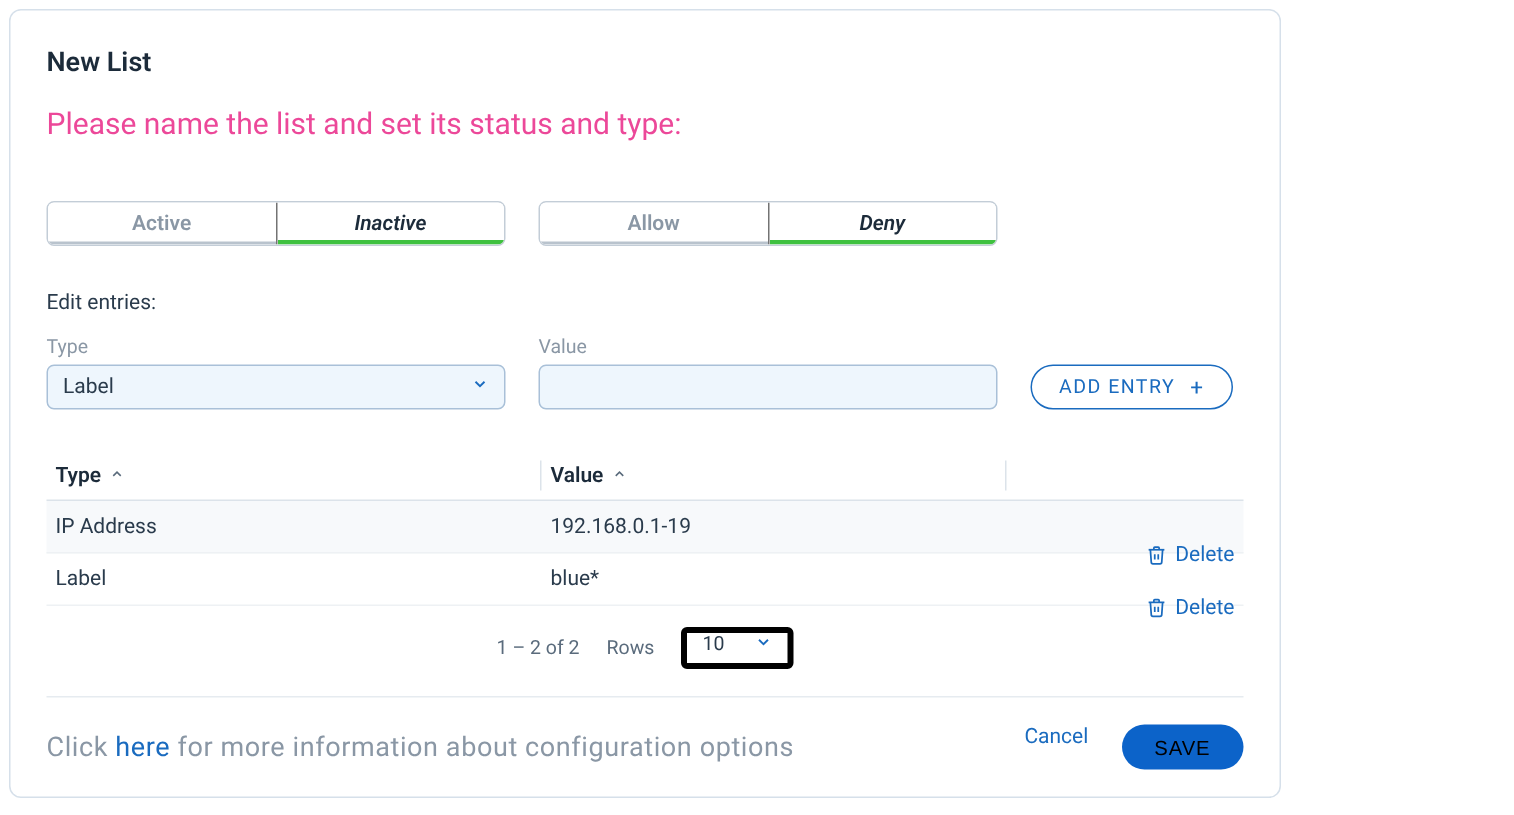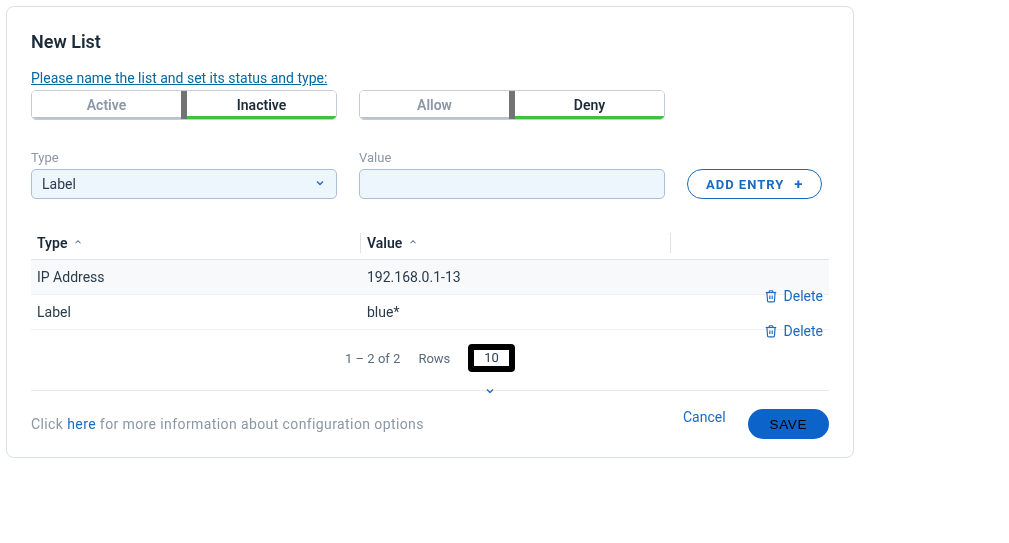--- a/index.html
+++ b/index.html
@@ -17,24 +17,23 @@
     border-radius: 8px;
     padding: 24px 24px 18px 24px;
   }
   .title {
     font-size: 18px;
     font-weight: 600;
     color: #1c2b3a;
     margin-bottom: 18px;
   }
   .instruction {
-    font-size: 14px;
-    color: #0369a1;
+    font-size: 20px;
+    color: #ec4899;
     margin-bottom: 4px;
-    text-decoration: underline;
   }
   .field-label {
     font-size: 13px;
     color: #8a97a5;
     margin-bottom: 4px;
   }
   .row1 {
     display: flex;
     gap: 22px;
     align-items: flex-end;
@@ -53,33 +52,34 @@
     outline: none;
   }
   .seg {
     display: flex;
     width: 306px;
     height: 30px;
     border: 1px solid #c3cdd7;
     border-radius: 5px;
     overflow: hidden;
     background: #fff;
+    margin-top: 36px;
   }
   .seg-btn {
     flex: 1;
     display: flex;
     align-items: center;
     justify-content: center;
     font-size: 14px;
     font-weight: 600;
     cursor: pointer;
     background: #fff;
     position: relative;
   }
-  .seg-btn + .seg-btn { border-left: 6px solid #737373; }
+  .seg-btn + .seg-btn { border-left: 1px solid #737373; font-style: italic; }
   .seg-btn.inactive-opt { color: #8a97a5; }
   .seg-btn.selected {
     color: #1c2b3a;
     box-shadow: inset 0 -3px 0 0 #3fc13f;
   }
   .seg-btn:not(.selected)::after {
     content: "";
     position: absolute;
     left: 0; right: 0; bottom: 0;
     height: 2px;
@@ -128,21 +128,21 @@
   }
   .add-entry-btn {
     height: 30px;
     padding: 0 18px;
     border: 1px solid #1a6bbf;
     border-radius: 15px;
     background: #fff;
     color: #1a6bbf;
     font-size: 13px;
     letter-spacing: 1px;
-    font-weight: 700;
+    font-weight: 400;
     display: flex;
     align-items: center;
     gap: 10px;
     cursor: pointer;
   }
   .plus {
     font-size: 15px;
   }
   .thead {
     display: flex;
@@ -197,42 +197,41 @@
     display: flex;
     align-items: center;
     justify-content: center;
     gap: 18px;
     padding: 14px 0 10px;
     color: #5a6b7c;
     font-size: 13px;
   }
   .rows-select {
     height: 28px;
-    border: 6px solid #000000;
+    border: 4px solid #000000;
     border-radius: 4px;
     background: #fff;
     padding: 0 10px;
     display: flex;
     gap: 20px;
     color: #2a3b4c;
     cursor: pointer;
-    flex-direction: column;
   }
   .footer {
     border-top: 1px solid #e6ebf0;
     margin-top: 8px;
     padding-top: 18px;
     display: flex;
     align-items: center;
     justify-content: space-between;
   }
   .hint {
     color: #8a97a5;
     letter-spacing: 0.4px;
-    font-size: 14px;
+    font-size: 18px;
   }
   .hint a { color: #1a6bbf; cursor: pointer; }
   .footer-actions {
     display: flex;
     gap: 22px;
   }
   .cancel {
     color: #1a6bbf;
     font-size: 14px;
     cursor: pointer;
@@ -262,20 +261,21 @@
       <div class="seg-btn inactive-opt">Active</div>
       <div class="seg-btn selected">Inactive</div>
     </div>
 
     <div class="seg">
       <div class="seg-btn inactive-opt">Allow</div>
       <div class="seg-btn selected">Deny</div>
     </div>
   </div>
 
+  <div class="section-label">Edit entries:</div>
 
   <div class="row2">
     <div class="type-wrap">
       <div class="field-label">Type</div>
       <div class="select">
         <span>Label</span>
         <span class="chev">
           <svg width="12" height="12" viewBox="0 0 24 24" fill="none" stroke="#1a6bbf" stroke-width="2.5">
               <polyline points="6 9 12 15 18 9"></polyline>
             </svg>
@@ -309,21 +309,21 @@
             <polyline points="6 15 12 9 18 15"></polyline>
           </svg>
       </span>
       <span class="divider"></span>
     </div>
     <div class="th th-actions"></div>
   </div>
 
   <div class="trow odd">
     <div class="td td-type">IP Address</div>
-    <div class="td td-value">192.168.0.1-13</div>
+    <div class="td td-value">192.168.0.1-19</div>
     <div class="td td-actions">
       <span class="delete-link">
         <span class="trash-icon">
           <svg viewBox="0 0 24 24" width="14" height="16" fill="none" stroke="#1a6bbf" stroke-width="2">
               <polyline points="3 6 5 6 21 6"></polyline>
               <path d="M19 6l-1 14a2 2 0 0 1-2 2H8a2 2 0 0 1-2-2L5 6"></path>
               <path d="M10 11v6M14 11v6"></path>
               <path d="M9 6V4a1 1 0 0 1 1-1h4a1 1 0 0 1 1 1v2"></path>
             </svg>
         </span>

